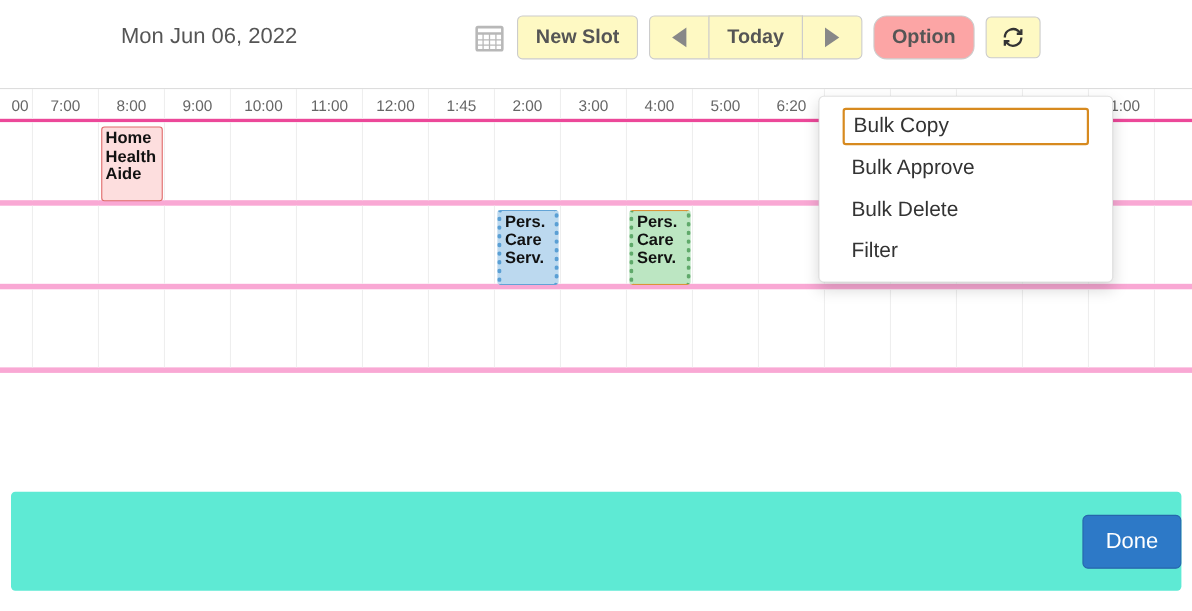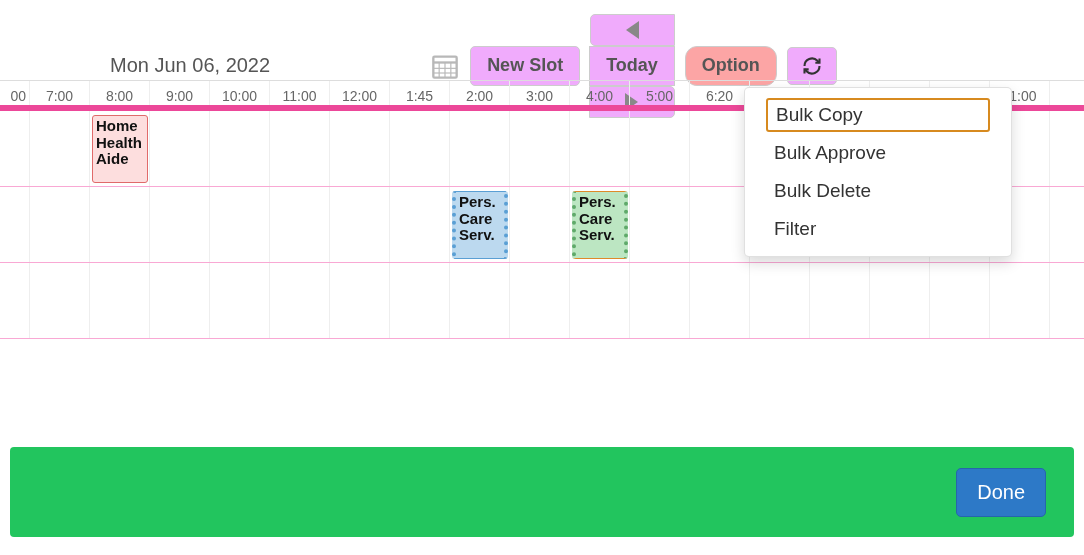--- a/index.html
+++ b/index.html
@@ -29,30 +29,30 @@
     flex-shrink: 0;
   }
   .spacer { flex: 0 0 140px; }
   .cal-icon {
     width: 30px; height: 28px;
     color: #b8b8b8;
     flex-shrink:0;
   }
   .btn {
     border: 1px solid #ccc;
-    background: #f0abfc;
+    background: #fef9c3;
     color: #555;
     font-weight: 600;
     font-size: 18px;
     padding: 8px 16px;
     border-radius: 5px;
     cursor: pointer;
     line-height: 1.2;
   }
-  .btn-group { display: flex; flex-direction: column; }
+  .btn-group { display: flex; }
   .btn-group .btn { border-radius: 0; margin-left: -1px; }
   .btn-group .btn:first-child { border-radius: 5px 0 0 5px; margin-left: 0; }
   .btn-group .btn:last-child { border-radius: 0 5px 5px 0; }
   .btn.icon-only { padding: 6px 20px; display:flex; align-items:center; justify-content:center; }
   .btn.option { background: #fca5a5; border-radius: 12px; }
   .tri {
     width: 0; height: 0;
     border-top: 9px solid transparent;
     border-bottom: 9px solid transparent;
   }
@@ -91,38 +91,38 @@
     position: absolute;
     top: 80px;
     left: 0;
     width: 1084px;
     height: 260px;
     border-top: 1px solid #ddd;
   }
   .time-header {
     display: flex;
     height: 30px;
-    border-bottom: 6px solid #ec4899;
+    border-bottom: 3px solid #ec4899;
   }
   .time-cell {
     width: 60px;
     flex-shrink: 0;
     border-right: 1px solid #eee;
     font-size: 14px;
     color: #666;
     text-align: center;
     line-height: 30px;
   }
   .time-cell.partial { width: 30px; text-align:right; padding-right:3px;}
   .rows {
     position: relative;
   }
   .row {
     height: 76px;
-    border-bottom: 1px solid #f9a8d4;
+    border-bottom: 5px solid #f9a8d4;
     position: relative;
     padding-left: 16px;
   }
   .row .cols {
     position:absolute; inset:0;
     display:flex;
   }
   .row .cols .c {
     width:60px; flex-shrink:0;
     border-right:1px solid #eee;
@@ -161,26 +161,25 @@
     border-right: 4px dotted #5fa96a;
   }
 
   
   .footer {
     position: absolute;
     left: 10px;
     right: 10px;
     bottom: 18px;
     height: 90px;
-    background: #22c55e;
+    background: #5eead4;
     border-radius: 4px;
     display:flex;
     align-items:center;
     justify-content:flex-end;
-    padding-right: 28px;
   }
   .done-btn {
     background: #2d79c7;
     color: #fff;
     border: 1px solid #2666ab;
     border-radius: 5px;
     font-size: 20px;
     padding: 12px 20px;
     cursor: pointer;
   }

